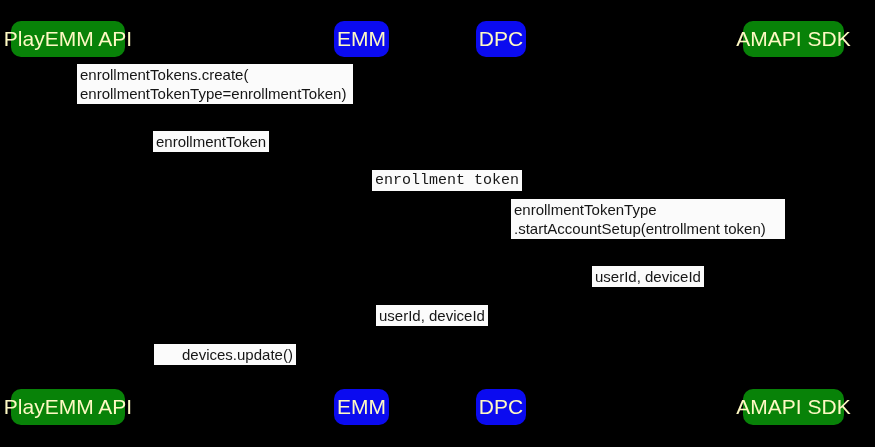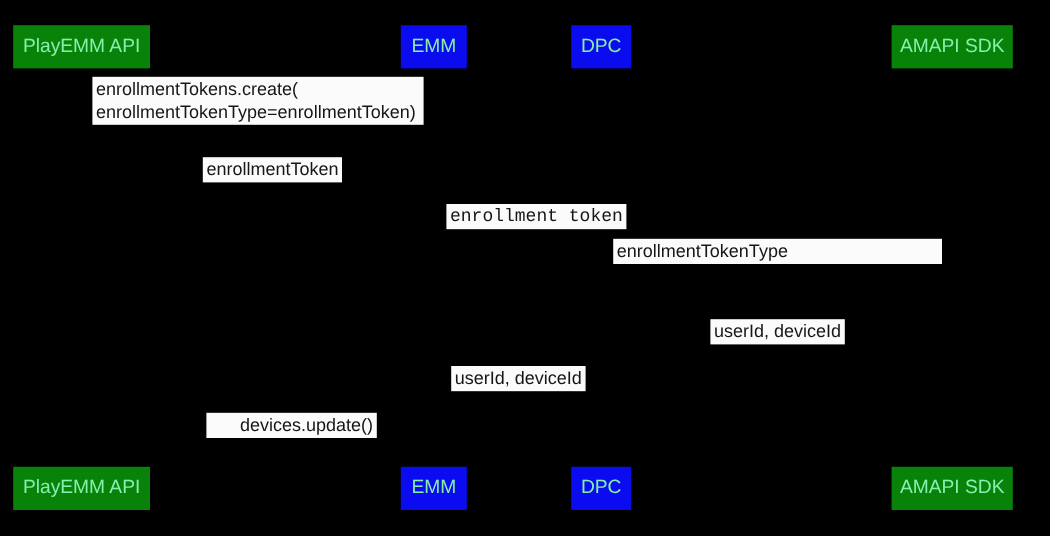--- a/index.html
+++ b/index.html
@@ -14,23 +14,24 @@
     background: #000000;
     overflow: hidden;
     font-family: "Liberation Sans", sans-serif;
   }
   .actor {
     position: absolute;
     height: 36px;
     display: flex;
     align-items: center;
     justify-content: center;
-    color: #86efac;
-    font-size: 16px;
+    color: #fef9c3;
+    font-size: 21px;
     white-space: nowrap;
+    border-radius: 10px;
   }
   
   .pos-playemm-top { left: 11px;  top: 21px; width: 114px; }
   .pos-emm-top     { left: 334px; top: 21px; width: 55px;  }
   .pos-dpc-top     { left: 476px; top: 21px; width: 50px;  }
   .pos-amapi-top   { left: 743px; top: 21px; width: 101px; }
   
   .pos-playemm-bot { left: 11px;  top: 389px; width: 114px; }
   .pos-emm-bot     { left: 334px; top: 389px; width: 55px;  }
   .pos-dpc-bot     { left: 476px; top: 389px; width: 50px;  }
@@ -42,26 +43,26 @@
     color: #161616;
     font-size: 15px;
     line-height: 19px;
     text-align: left;
     padding: 1px 3px;
     white-space: nowrap;
   }
   .msg .line { display: block; }
   
   .pos-msg1 { left: 77px;  top: 64px;  width: 270px; }
-  .pos-msg2 { left: 169px; top: 131px; }
+  .pos-msg2 { left: 153px; top: 131px; }
   .pos-msg3 { left: 372px; top: 170px; font-family: Liberation Mono, monospace; }
   .pos-msg4 { left: 511px; top: 199px; width: 268px; }
   .pos-msg5 { left: 592px; top: 266px; }
   .pos-msg6 { left: 376px; top: 305px; }
-  .pos-msg7 { left: 172px; top: 344px; padding-left: 28px; }
+  .pos-msg7 { left: 154px; top: 344px; padding-left: 28px; }
 </style>
 </head>
 <body>
 
 <div class="canvas">
 
   <div class="actor pos-playemm-top" style="background: rgb(8, 130, 8);">
     <span>PlayEMM API</span>
   </div>
   <div class="actor pos-emm-top" style="background: rgb(11, 11, 240);">
@@ -82,20 +83,21 @@
   <div class="msg pos-msg2">
     <span class="line">enrollmentToken</span>
   </div>
 
   <div class="msg pos-msg3">
     <span class="line">enrollment token</span>
   </div>
 
   <div class="msg pos-msg4">
     <span class="line">enrollmentTokenType</span>
+    <span class="line">.startAccountSetup(entrollment token)</span>
   </div>
 
   <div class="msg pos-msg5">
     <span class="line">userId, deviceId</span>
   </div>
 
   <div class="msg pos-msg6">
     <span class="line">userId, deviceId</span>
   </div>
 

